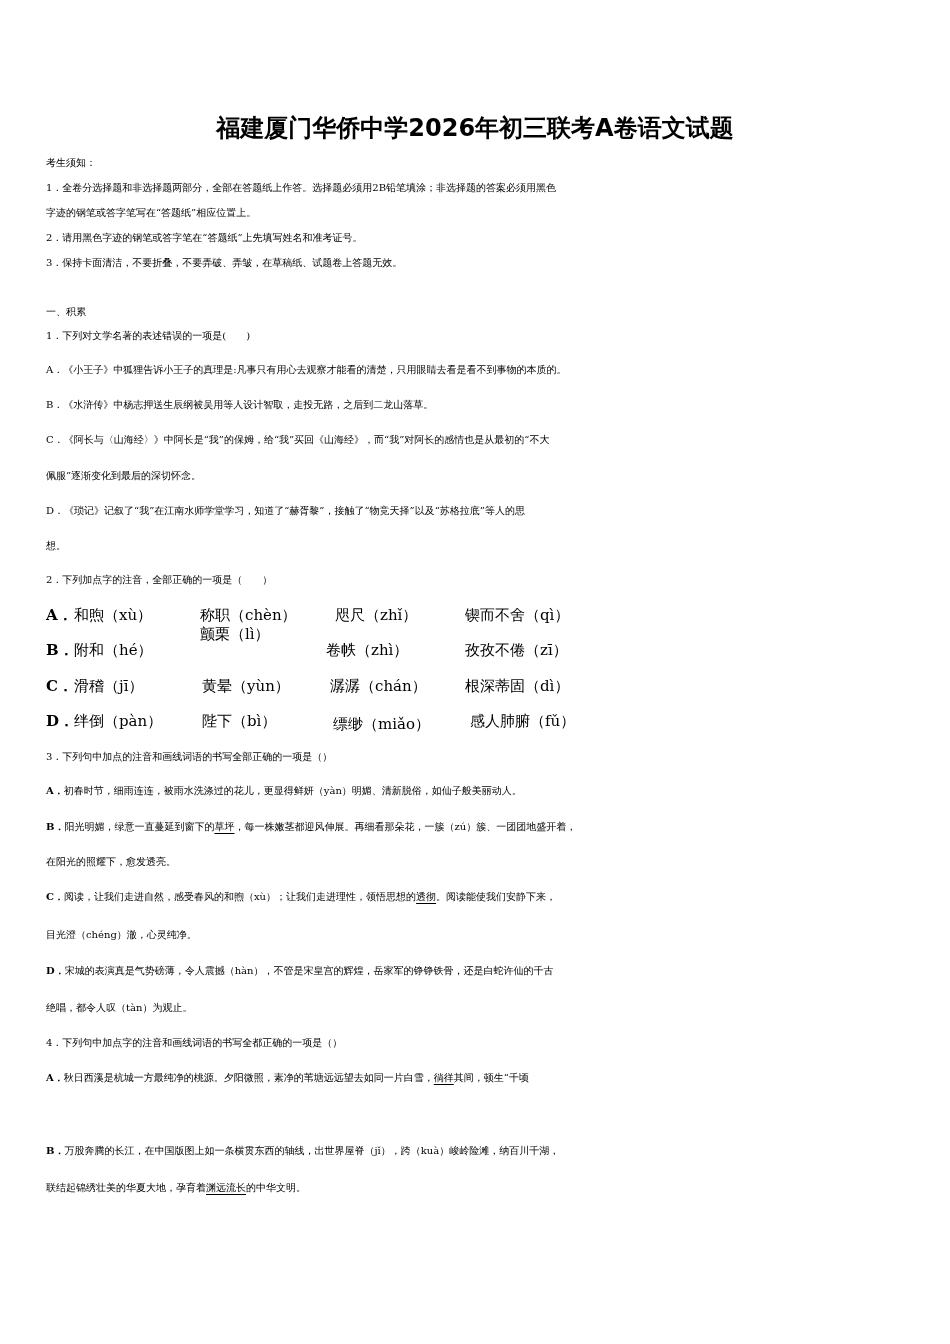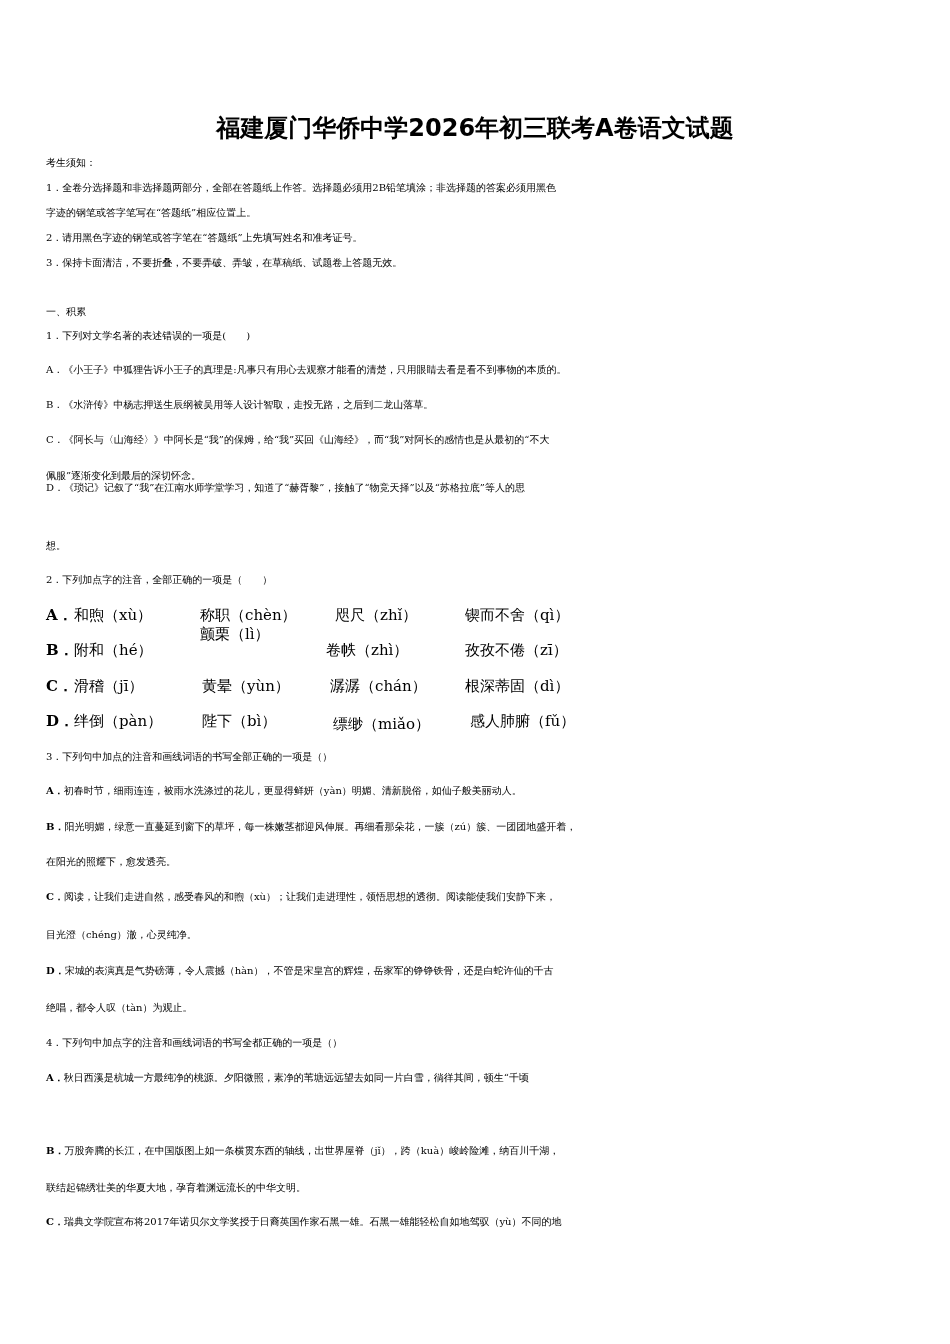--- a/index.html
+++ b/index.html
@@ -11,21 +11,21 @@
     .page { position: absolute; left: 0; top: 0; width: 950px; height: 1344px; }
     .title {
       position: absolute; left: 0; width: 950px; top: 112px; text-align: center;
       font-family: "DejaVu Sans", "Liberation Sans", sans-serif;
       font-weight: bold; font-size: 24px; letter-spacing: 0px;
     }
     .line {
       position: absolute; left: 46px; white-space: nowrap; font-size: 10px; line-height: 20px;
     }
     .b { font-weight: bold; }
-    .u { text-underline-offset: 3px; margin-top: 40px; }
+    .u { text-decoration: underline; text-underline-offset: 3px; margin-top: 40px; }
     .opt { position: absolute; white-space: nowrap; font-size: 15px; line-height: 20px; }
   </style>
 </head>
 <body>
 
 <div class="page">
   <div class="title">福建厦门华侨中学2026年初三联考A卷语文试题</div>
 
   <div class="line" style="top:153px">考生须知：</div>
   <div class="line" style="top:178px">1．全卷分选择题和非选择题两部分，全部在答题纸上作答。选择题必须用2B铅笔填涂；非选择题的答案必须用黑色</div>
@@ -33,21 +33,21 @@
   <div class="line" style="top:228px">2．请用黑色字迹的钢笔或答字笔在“答题纸”上先填写姓名和准考证号。</div>
   <div class="line" style="top:253px">3．保持卡面清洁，不要折叠，不要弄破、弄皱，在草稿纸、试题卷上答题无效。</div>
 
   <div class="line" style="top:302px">一、积累</div>
 
   <div class="line" style="top:326px">1．下列对文学名著的表述错误的一项是(　　)</div>
   <div class="line" style="top:360px">A．《小王子》中狐狸告诉小王子的真理是:凡事只有用心去观察才能看的清楚，只用眼睛去看是看不到事物的本质的。</div>
   <div class="line" style="top:395px">B．《水浒传》中杨志押送生辰纲被吴用等人设计智取，走投无路，之后到二龙山落草。</div>
   <div class="line" style="top:430px">C．《阿长与〈山海经〉》中阿长是“我”的保姆，给“我”买回《山海经》，而“我”对阿长的感情也是从最初的“不大</div>
   <div class="line" style="top:466px">佩服”逐渐变化到最后的深切怀念。</div>
-  <div class="line" style="top:478px">D．《琐记》记叙了“我”在江南水师学堂学习，知道了“赫胥黎”，接触了“物竞天择”以及“苏格拉底”等人的思</div>
+  <div class="line" style="top:501px">D．《琐记》记叙了“我”在江南水师学堂学习，知道了“赫胥黎”，接触了“物竞天择”以及“苏格拉底”等人的思</div>
   <div class="line" style="top:536px">想。</div>
 
   <div class="line" style="top:570px">2．下列加点字的注音，全部正确的一项是（　　）</div>
 
   <div>
     <span class="opt b" style="left:46px;top:605px">A．</span>
     <span class="opt" style="left:74px;top:605px">和煦（xù）</span>
     <span class="opt" style="left:200px;top:605px">称职（chèn）</span>
     <span class="opt" style="left:335px;top:605px">咫尺（zhǐ）</span>
     <span class="opt" style="left:465px;top:605px">锲而不舍（qì）</span>
@@ -94,16 +94,13 @@
   <div class="line" style="top:1033px">4．下列句中加点字的注音和画线词语的书写全都正确的一项是（）</div>
   <div class="line" style="top:1068px">
     <span class="b">A．</span><span>秋日西溪是杭城一方最纯净的桃源。夕阳微照，素净的苇塘远远望去如同一片白雪，</span><span class="u">徜徉</span><span>其间，顿生“千顷</span>
   </div>
   <div class="line" style="top:1141px">
     <span class="b">B．</span><span>万股奔腾的长江，在中国版图上如一条横贯东西的轴线，出世界屋脊（jǐ），跨（kuà）峻岭险滩，纳百川千湖，</span>
   </div>
   <div class="line" style="top:1178px">
     <span>联结起锦绣壮美的华夏大地，孕育着</span><span class="u">渊远流长</span><span>的中华文明。</span>
   </div>
-  <div class="line" style="top:1212px">
-    <span class="b">C．</span><span>瑞典文学院宣布将2017年诺贝尔文学奖</span><span class="u">授于</span><span>日裔英国作家石黑一雄。石黑一雄能轻松自如地驾驭（yù）不同的地</span>
-  </div>
 </div>
 
 </body></html>

